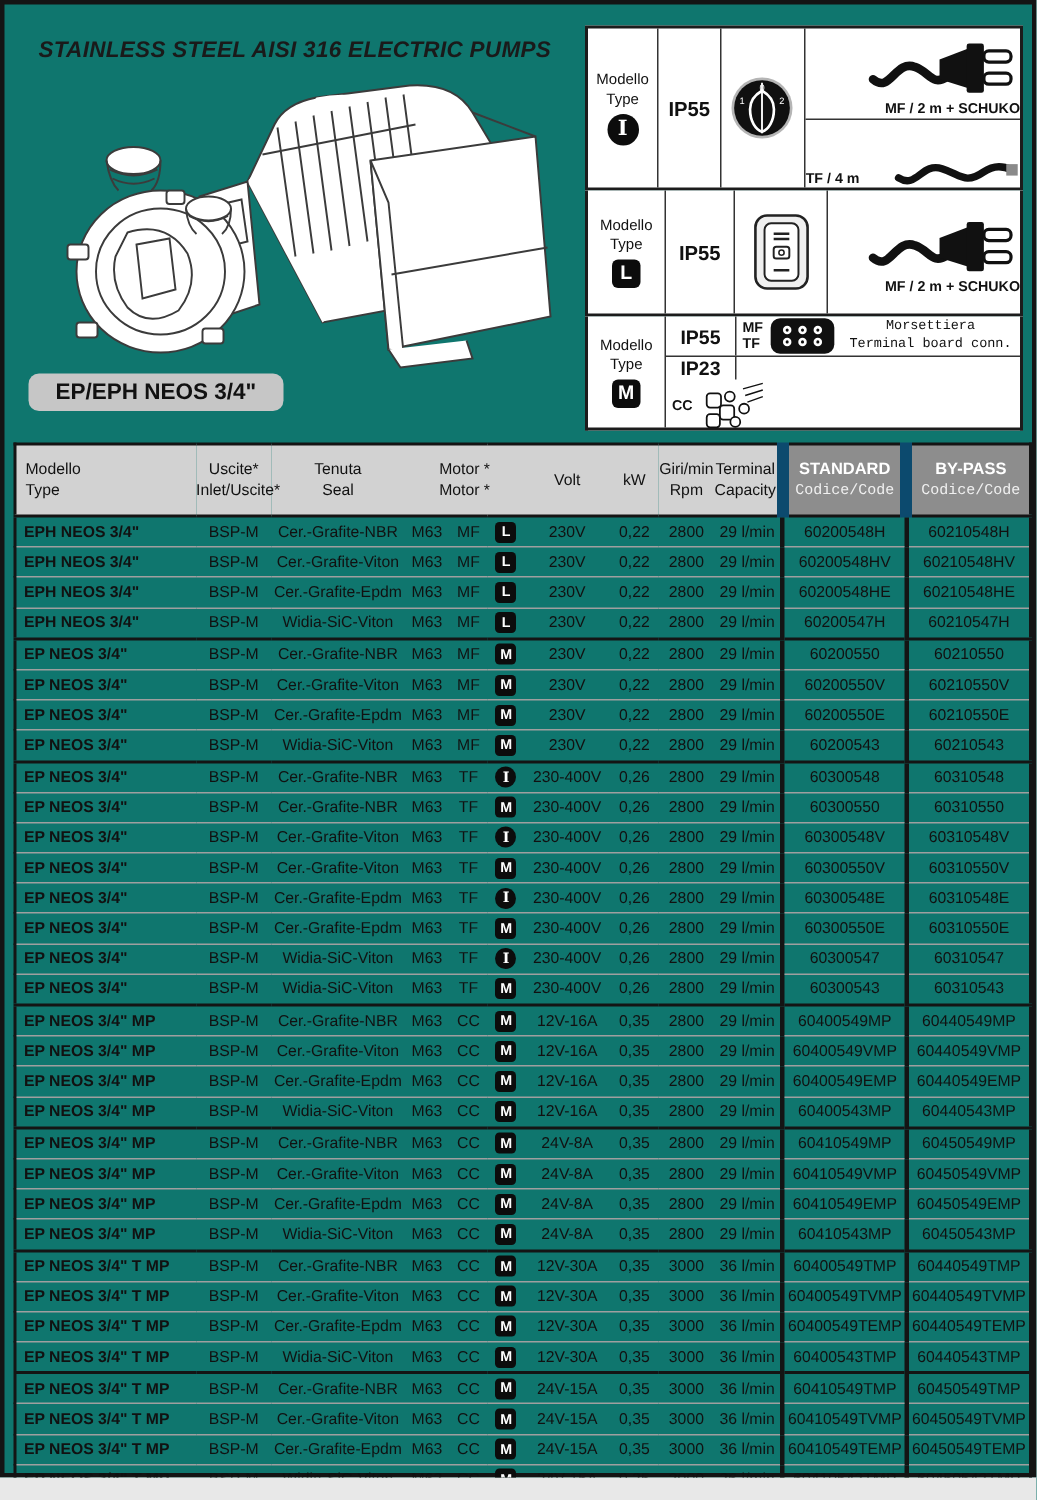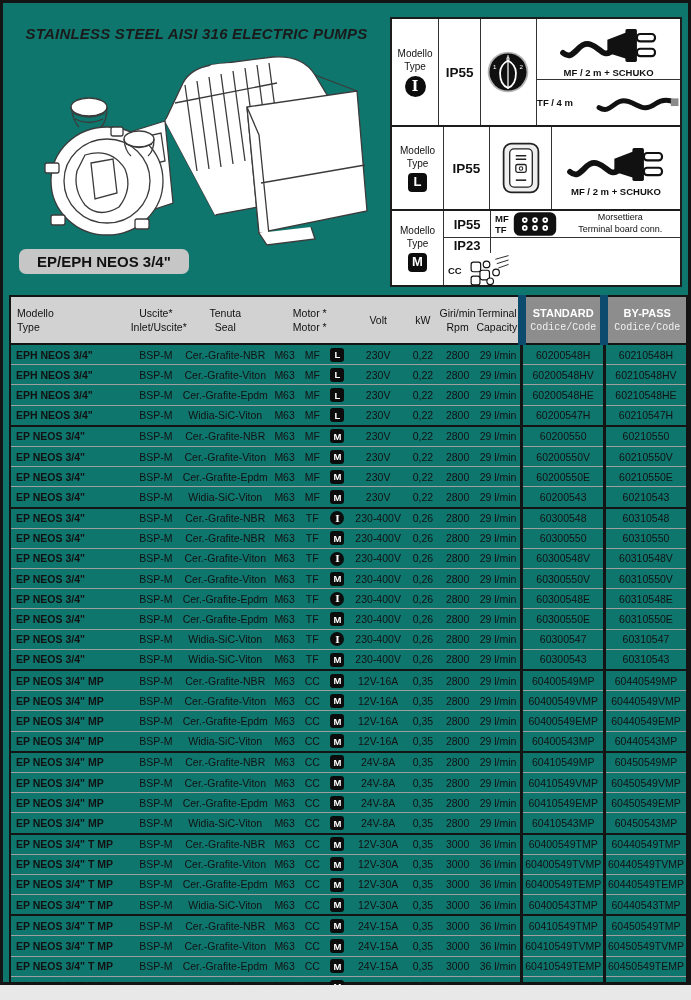--- a/index.html
+++ b/index.html
@@ -28,37 +28,37 @@
   .box-i { height:110px; }
   .box-l { height:84px; }
   .box-m { height:76px; }
   .cell { border-right:1px solid #333; box-sizing:border-box;
           display:flex; flex-direction:column; align-items:center; justify-content:center; }
   .modello-cell { width:52px; font-size:10px; line-height:1.3; text-align:center; }
   .ip-cell { width:46px; font-size:13.5px; font-weight:bold; }
   .icon-cell { width:62px; }
   .conn-cell { flex:1; border-right:none; padding:0; align-items:stretch; justify-content:stretch; }
   .conn-rows { display:flex; flex-direction:column; height:100%; }
-  .conn-row { flex:1.35; display:flex; flex-direction:column; align-items:center; justify-content:center; gap:1px; }
+  .conn-row { flex:1.35; display:flex; flex-direction:column; align-items:flex-end; justify-content:center; gap:1px; }
   .conn-row.second { flex:1; flex-direction:row; gap:23px; border-top:1px solid #333; }
   .conn-label { font-size:9.5px; font-weight:bold; white-space:nowrap; }
   .badge { display:inline-flex; align-items:center; justify-content:center;
            background:#0c0c0c; color:#fff; font-weight:bold; margin-top:3px; }
   .badge.square { width:19px; height:19px; border-radius:4px; font-size:13px; }
   .badge.circle { width:21px; height:21px; border-radius:50%; font-size:14px; font-family:"DejaVu Serif", serif; }
   
   .m-rows { flex:1; display:flex; flex-direction:column; }
   .m-row { flex:1; display:flex; align-items:stretch; }
   .m-row + .m-row { border-top:1px solid #333;flex-direction:column; }
   .m-ip { width:46px; display:flex; align-items:center; justify-content:center;
           border-right:1px solid #333; font-weight:bold; font-size:13px; }
   .m-mid { display:flex; align-items:center; gap:4px; padding:0 4px; }
   .mf-tf { font-size:9.5px; font-weight:bold; line-height:1.2; }
   .m-desc { flex:1; display:flex; flex-direction:column; align-items:center; justify-content:center;
-            font-size:9px; line-height:1.3; text-align:center; }
+            font-size:9px; line-height:1.3; text-align:center;font-family:Liberation Mono, monospace; }
   
   table.catalog { border-collapse:collapse; table-layout:fixed; width:679px; margin-top:6px;
                   border:2px solid #141414; }
   thead th { background:#d2d2d2; font-weight:normal; font-size:10.5px; line-height:1.35;
              height:46px; vertical-align:middle; text-align:center; padding:0; }
   thead th.h-model { text-align:left; padding-left:6px; }
   thead th.dark { background:#8d8d8d; color:#fff; border-left:8px solid #0c4a6e; }
   thead th.dark .l1 { font-weight:bold; font-size:11px; }
   thead th.dark .l2 { color:#f0f0f0; font-size:10px;font-family:Liberation Mono, monospace; }
   tbody td { height:19.2px; font-size:10.5px; text-align:center; vertical-align:middle;

